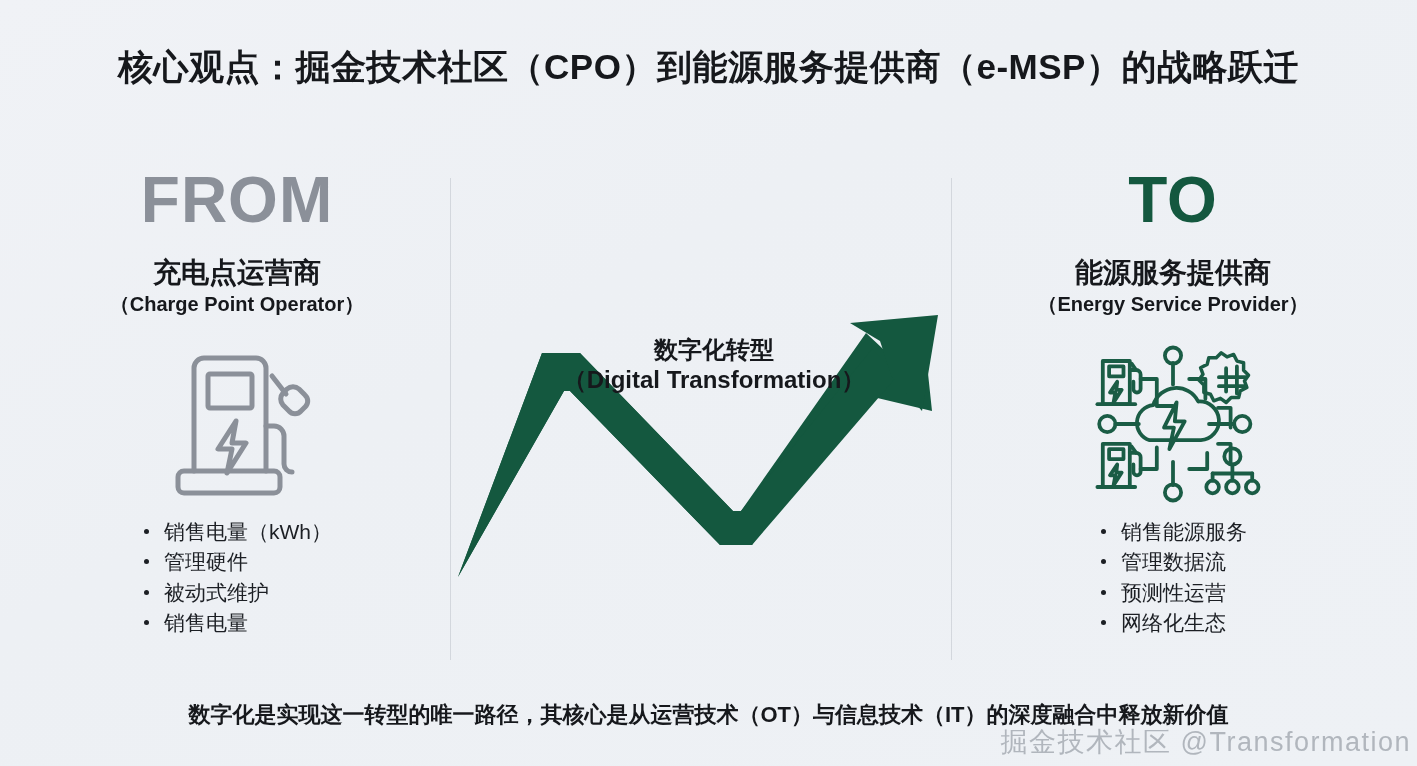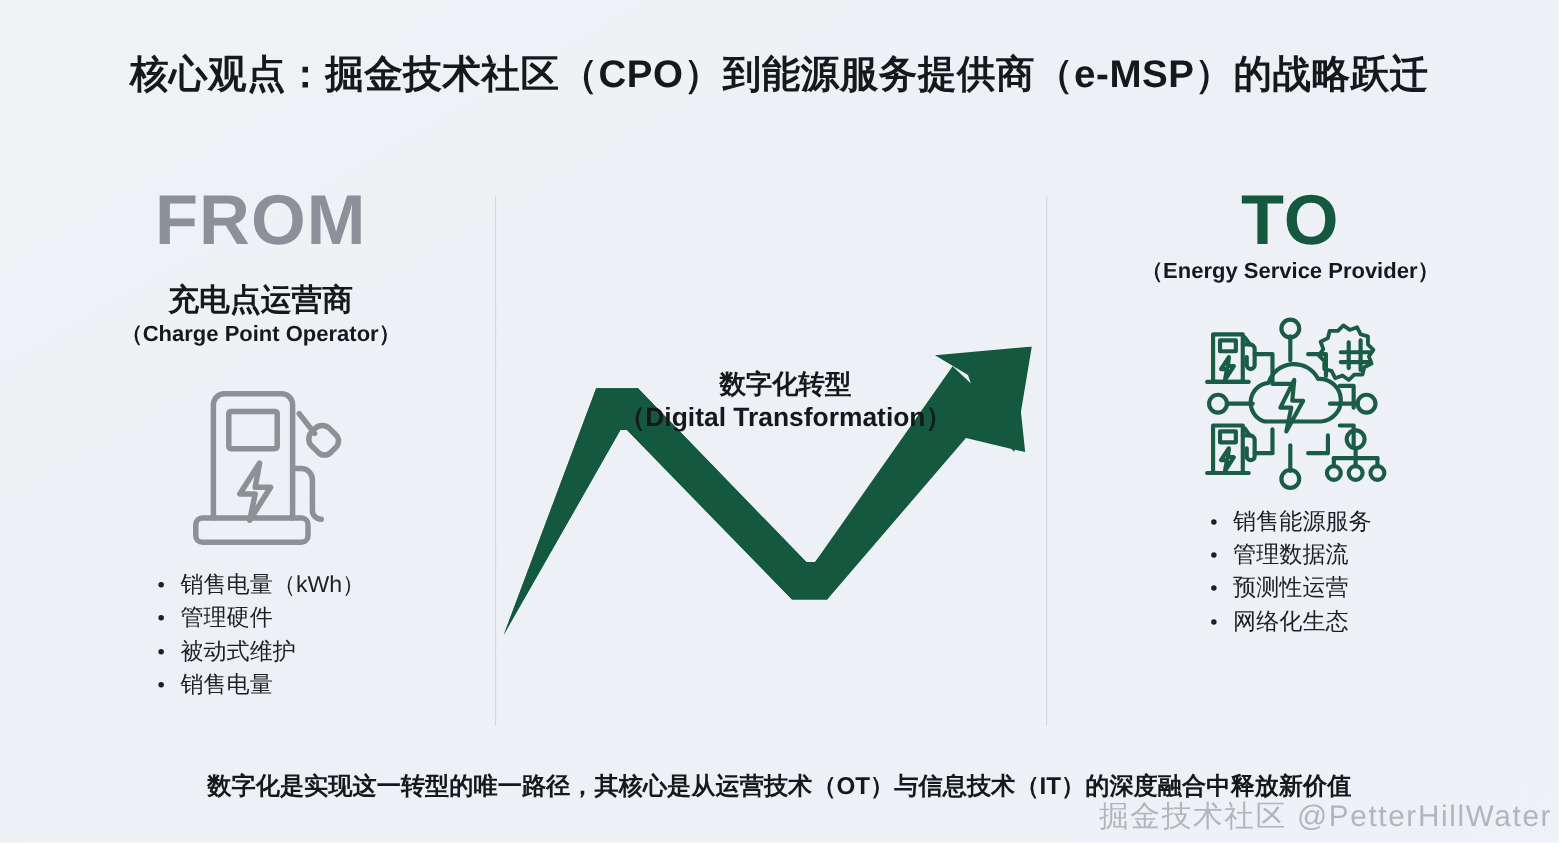--- a/index.html
+++ b/index.html
@@ -227,20 +227,21 @@
       <li>管理硬件</li>
       <li>被动式维护</li>
       <li>销售电量</li>
     </ul>
   </div>
 
   <div class="col col-to">
 
     <div class="col-kicker">TO</div>
 
+    <div class="col-name-cn">能源服务提供商</div>
 
     <div class="col-name-en">（Energy Service Provider）</div>
 
     <div class="col-icon">
       <svg width="180" height="162" viewBox="0 0 200 180">
         <g fill="none" stroke="#1a5c45" stroke-width="4.2" stroke-linecap="round" stroke-linejoin="round">
 
           <path d="M64 40 h18 v30 h18"></path>
           <path d="M100 22 v24"></path>
           <path d="M118 40 h18 v22"></path>
@@ -314,13 +315,13 @@
   </svg>
 
   <div class="center-label">
     <div class="cl-cn">数字化转型</div>
     <div class="cl-en">（Digital Transformation）</div>
   </div>
 </div>
 
 <div class="footer-note">数字化是实现这一转型的唯一路径，其核心是从运营技术（OT）与信息技术（IT）的深度融合中释放新价值</div>
 
-<div class="watermark">掘金技术社区 @PetterHillWater</div>
+<div class="watermark">掘金技术社区 @Transformation</div>
 
 </body></html>

